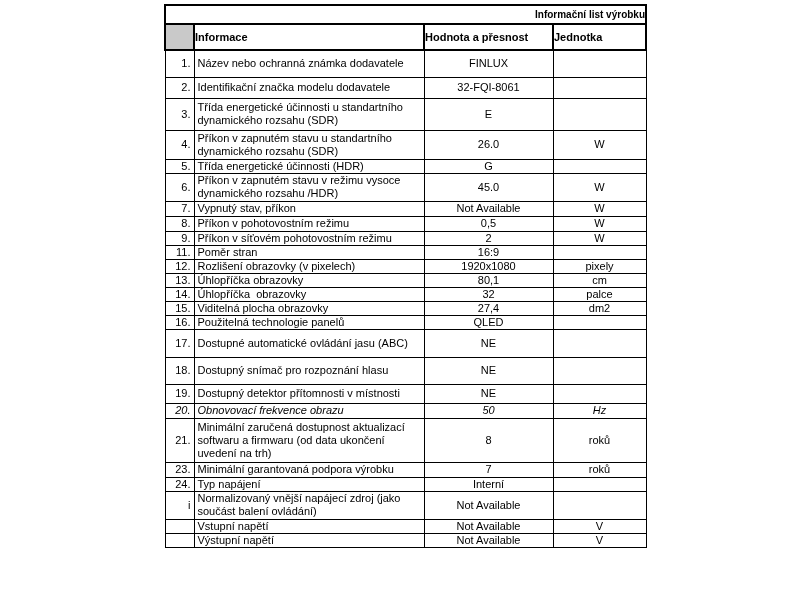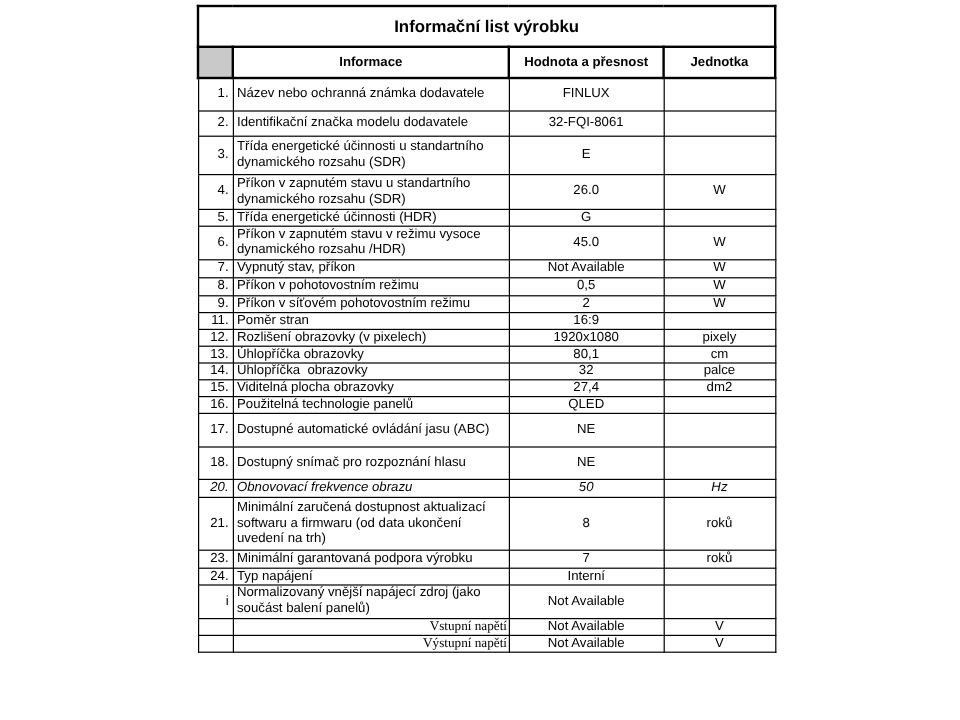--- a/index.html
+++ b/index.html
@@ -23,38 +23,38 @@
     color: #000000;
   }
   .info-table th, .info-table td {
     border: 1px solid #000000;
     padding: 0;
     overflow: hidden;
   }
   tr.title-row th {
     border: 2px solid #000000;
     font-weight: bold;
-    font-size: 14px;
-    height: 34px;
-    text-align: center;
+    font-size: 10px;
+    height: 19px;
+    text-align: right;
     vertical-align: middle;
   }
   tr.header-row th {
     border: 2px solid #000000;
     font-weight: bold;
     font-size: 11px;
     height: 26px;
-    text-align: center;
+    text-align: left;
     vertical-align: middle;
     margin-top: 44px;
   }
   th.corner { background: #c9c9c9; }
   td.num   { text-align: right;  padding-right: 3px; vertical-align: middle; }
   td.info  { text-align: left;   padding: 0 1px 0 3px; vertical-align: middle; white-space: pre-wrap; margin-left: 20px; }
-  td.info.align-right { text-align: right; padding-right: 1px; font-family: Liberation Serif, serif; }
+  td.info.align-right { padding-right: 1px; }
   td.value { text-align: center; vertical-align: middle; margin-top: 44px; }
   td.unit  { text-align: center; vertical-align: middle; }
 </style>
 </head>
 <body>
 
 <div class="page">
   <table class="info-table">
     <colgroup>
       <col style="width:29px">
@@ -169,20 +169,26 @@
           <td class="info">Dostupné automatické ovládání jasu (ABC)</td>
           <td class="value">NE</td>
           <td class="unit"></td>
         </tr>
         <tr style="height: 27px;">
           <td class="num">18.</td>
           <td class="info">Dostupný snímač pro rozpoznání hlasu</td>
           <td class="value">NE</td>
           <td class="unit"></td>
         </tr>
+        <tr style="height: 19px;">
+          <td class="num">19.</td>
+          <td class="info">Dostupný detektor přítomnosti v místnosti</td>
+          <td class="value">NE</td>
+          <td class="unit"></td>
+        </tr>
         <tr style="height: 15px; font-style: italic;">
           <td class="num">20.</td>
           <td class="info">Obnovovací frekvence obrazu</td>
           <td class="value">50</td>
           <td class="unit">Hz</td>
         </tr>
         <tr style="height: 44px;">
           <td class="num">21.</td>
           <td class="info">Minimální zaručená dostupnost aktualizací softwaru a firmwaru (od data ukončení uvedení na trh)</td>
           <td class="value">8</td>
@@ -195,21 +201,21 @@
           <td class="unit">roků</td>
         </tr>
         <tr style="height: 14px;">
           <td class="num">24.</td>
           <td class="info">Typ napájení</td>
           <td class="value">Interní</td>
           <td class="unit"></td>
         </tr>
         <tr style="height: 28px;">
           <td class="num">i</td>
-          <td class="info">Normalizovaný vnější napájecí zdroj (jako součást balení panelů)</td>
+          <td class="info">Normalizovaný vnější napájecí zdroj (jako součást balení ovládání)</td>
           <td class="value">Not Available</td>
           <td class="unit"></td>
         </tr>
         <tr style="height: 14px;">
           <td class="num"></td>
           <td class="info align-right">Vstupní napětí</td>
           <td class="value">Not Available</td>
           <td class="unit">V</td>
         </tr>
         <tr style="height: 14px;">

